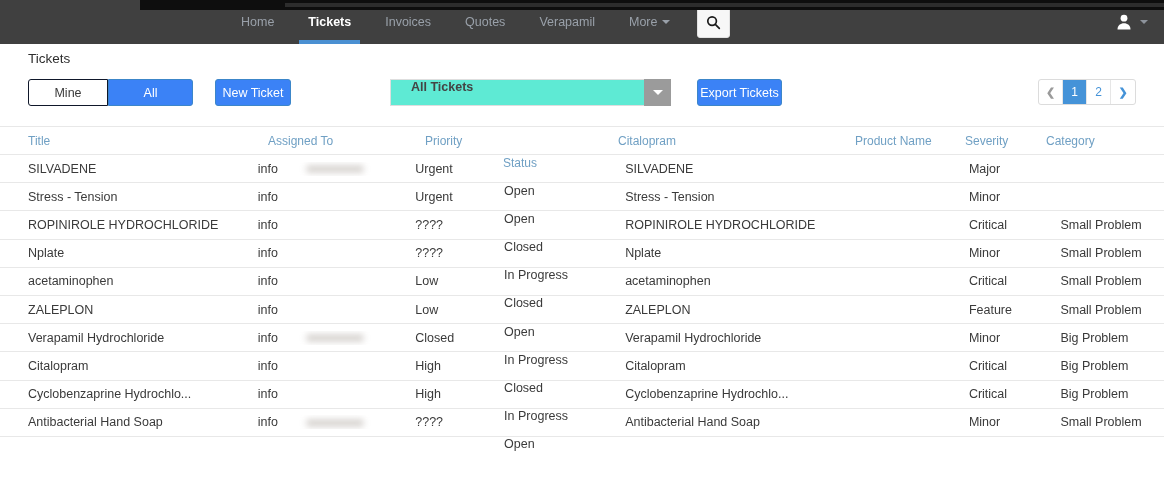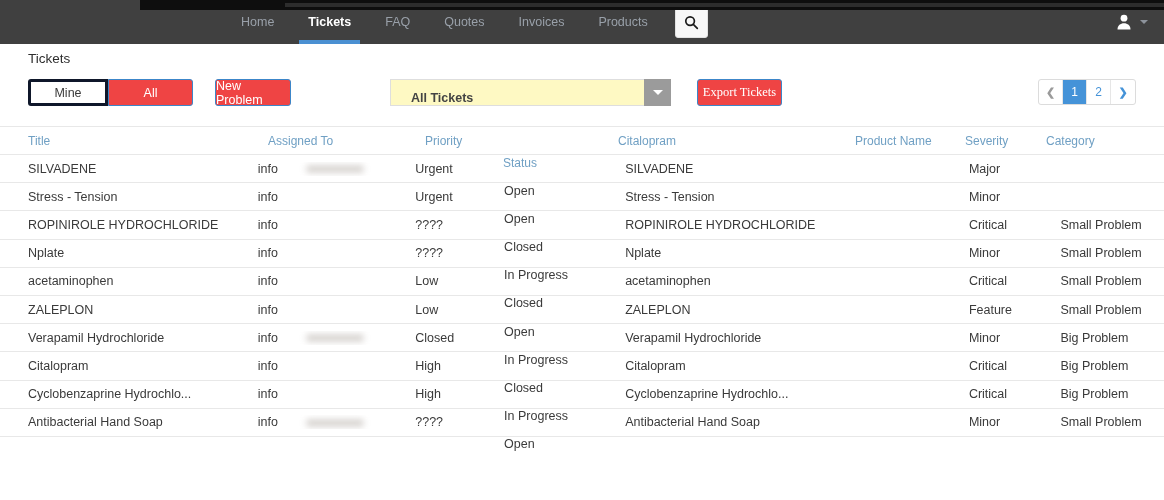--- a/index.html
+++ b/index.html
@@ -30,34 +30,34 @@
                 border-left:4px solid transparent; border-right:4px solid transparent;
                 border-top:4px solid #8d939c; }
 
   
   .page-title { position:absolute; left:28px; top:51px; font-size:13.5px; color:#2e2e2e; }
 
   
   .toolbar { position:absolute; left:0; top:79px; width:1164px; height:27px; }
   .btn { font-size:12.5px; display:flex; align-items:center; justify-content:center;
          cursor:pointer; height:27px; }
-  .btn-blue { background:#ef4444; color:#fff; border:1px solid #3c86c9; border-radius:3px; }
+  .btn-blue { background:#3b82f6; color:#fff; border:1px solid #3c86c9; border-radius:3px; }
   .toggle-group { position:absolute; left:28px; top:0; display:flex; }
-  .toggle-mine { width:80px; background:#fff; color:#3a3a3a; border:3px solid #0f172a;
+  .toggle-mine { width:80px; background:#fff; color:#3a3a3a; border:1px solid #0f172a;
                  border-radius:3px 0 0 3px; }
   .toggle-all { width:85px; border-radius:0 3px 3px 0; }
   .new-ticket { position:absolute; left:215px; top:0; width:76px; }
-  .select { position:absolute; left:390px; top:0; width:281px; height:27px; background:#fef9c3;
-            border:1px solid #dedede; display:flex; align-items:flex-end; cursor:pointer; }
+  .select { position:absolute; left:390px; top:0; width:281px; height:27px; background:#5eead4;
+            border:1px solid #dedede; display:flex; align-items:flex-start; cursor:pointer; }
   .select-label { flex:1; padding-left:20px; font-size:12.5px; font-weight:bold; color:#444; }
   .select-caret-box { width:27px; height:27px; margin:-1px; background:#9b9b9b;
                       display:flex; align-items:center; justify-content:center; }
   .select-caret { width:0; height:0; border-left:5px solid transparent;
                   border-right:5px solid transparent; border-top:5px solid #ffffff; }
-  .export { position:absolute; left:697px; top:0; width:85px;font-family:Liberation Serif, serif; }
+  .export { position:absolute; left:697px; top:0; width:85px; }
   .pagination { position:absolute; right:28px; top:0; display:flex; height:26px;
                 border:1px solid #dcdcdc; border-radius:3px; overflow:hidden; background:#fff; }
   .page-cell { width:24px; display:flex; align-items:center; justify-content:center;
                font-size:12px; cursor:pointer; border-right:1px solid #e6e6e6; color:#4593d8; }
   .page-cell:last-child { border-right:none; }
   .page-cell.chev { font-size:11px; font-weight:bold; }
   .page-cell.disabled { color:#9a9a9a; }
   .page-cell.active { background:#4593d8; color:#fff; }
 
   
@@ -72,24 +72,24 @@
   .redaction { display:none; width:58px; height:8px; margin-left:28px; border-radius:4px;
                background:#b9b3ad; filter:blur(3px); opacity:.55; vertical-align:middle; }
 </style>
 </head>
 <body>
 
 <div class="navbar">
   <div class="nav-items">
       <div class="nav-item">Home</div>
       <div class="nav-item active">Tickets</div>
-      <div class="nav-item">FAQ</div>
+      <div class="nav-item">Invoices</div>
       <div class="nav-item">Quotes</div>
-      <div class="nav-item">Invoices</div>
-      <div class="nav-item">Products</div>
+      <div class="nav-item">Verapamil</div>
+      <div class="nav-item">More<span class="nav-caret"></span></div>
     </div>
 
   <div class="search-btn">
     <svg width="15" height="15" viewBox="0 0 16 16">
       <circle cx="6.5" cy="6.5" r="4.6" fill="none" stroke="#1a1a1a" stroke-width="1.8"></circle>
       <line x1="10.2" y1="10.2" x2="14.2" y2="14.2" stroke="#1a1a1a" stroke-width="1.8" stroke-linecap="round"></line>
     </svg>
   </div>
 
   <div class="user-area">
@@ -105,21 +105,21 @@
 </div>
 
 <div class="page-title">Tickets</div>
 
 <div class="toolbar">
   <div class="toggle-group">
     <div class="btn toggle-mine">Mine</div>
     <div class="btn btn-blue toggle-all">All</div>
   </div>
 
-  <div class="btn btn-blue new-ticket">New Problem</div>
+  <div class="btn btn-blue new-ticket">New Ticket</div>
 
   <div class="select">
     <span class="select-label">All Tickets</span>
     <span class="select-caret-box">
       <span class="select-caret"></span>
     </span>
   </div>
 
   <div class="btn btn-blue export">Export Tickets</div>
 

